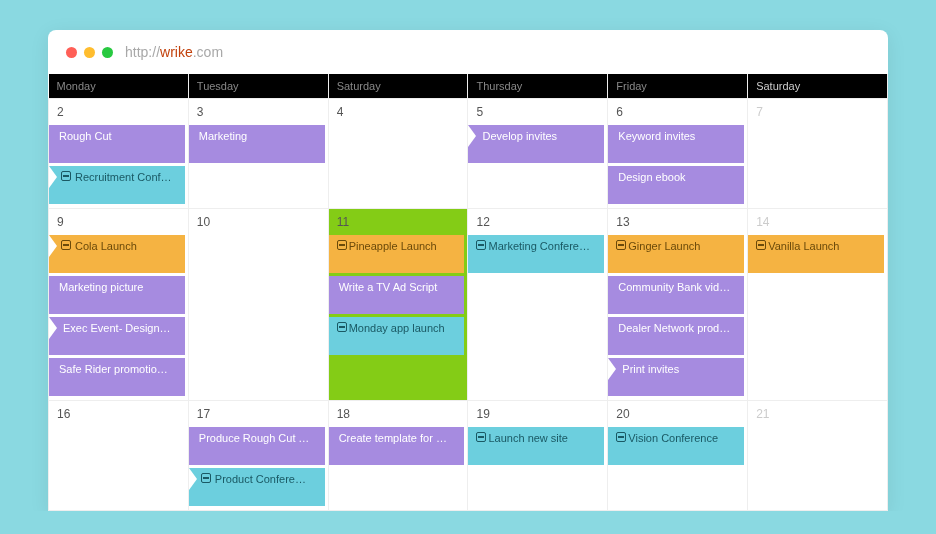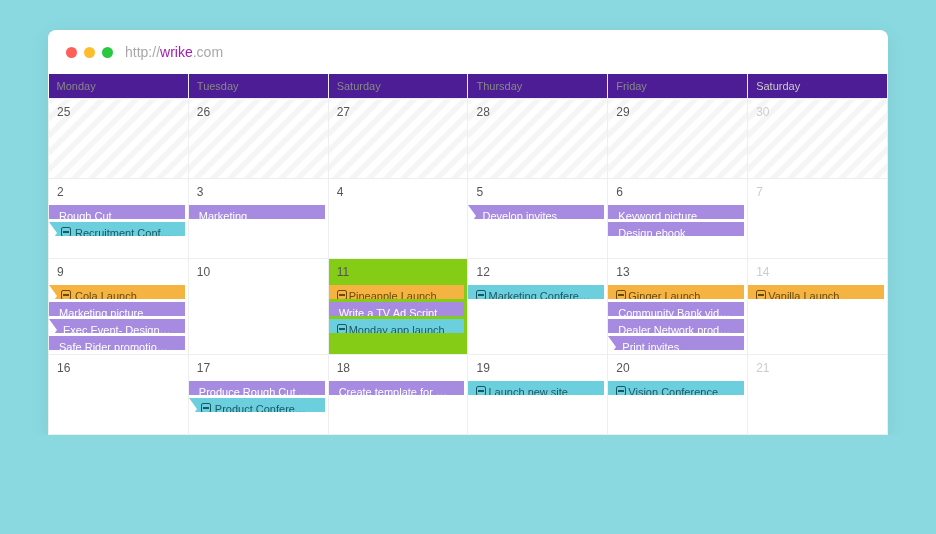--- a/index.html
+++ b/index.html
@@ -3,32 +3,32 @@
 <meta charset="utf-8">
 <style>
 *{box-sizing:border-box;margin:0;padding:0}
 body{background:#8ad9e1;font-family:-apple-system,BlinkMacSystemFont,"Segoe UI",Arial,sans-serif;padding:30px 48px 0 48px}
 .window{background:#fff;border-radius:8px 8px 0 0;box-shadow:0 4px 20px rgba(0,0,0,0.08);overflow:hidden}
 .titlebar{display:flex;align-items:center;padding:14px 18px;gap:12px}
 .dots{display:flex;gap:7px}
 .dot{width:11px;height:11px;border-radius:50%}
 .dot-r{background:#ff5f57}.dot-y{background:#ffbd2e}.dot-g{background:#28c940}
 .url{color:#a8a8a8;font-size:14px}
-.url b{color:#a21caf;font-weight:500}
+.url b{color:#c2410c;font-weight:500}
 .cal{width:100%;border-collapse:collapse;table-layout:fixed}
-.hdr-row{background:#4c1d95}
+.hdr-row{background:#000000}
 .hdr{padding:6px 8px;font-size:11px;color:#888;font-weight:400;text-align:left;border-right:1px solid #eee}
 .hdr.wkend{color:#ccc}
 .cell{border:1px solid #eee;vertical-align:top;position:relative;height:80px;padding:0}
 .cell.fade{background:repeating-linear-gradient(-45deg,#fff,#fff 6px,#f5f5f5 6px,#f5f5f5 12px)}
 .cell.sel{background:#84cc16}
 .daynum{position:absolute;top:6px;left:8px;font-size:12px;color:#555}
 .daynum.wkend{color:#ccc}
 .events{padding-top:26px;display:flex;flex-direction:column;gap:3px;padding-bottom:4px}
-.ev{position:relative;height:14px;line-height:22px;font-size:11px;color:#fff;padding-left:20px;padding-right:13px;white-space:nowrap;overflow:hidden;text-overflow:ellipsis;margin-right:3px}
+.ev{position:relative;height:38px;line-height:22px;font-size:11px;color:#fff;padding-left:20px;padding-right:13px;white-space:nowrap;overflow:hidden;text-overflow:ellipsis;margin-right:3px}
 .ev.arrow::before{content:"";position:absolute;left:0;top:0;border-top:11px solid transparent;border-bottom:11px solid transparent;border-left:8px solid #fff}
 .ev.noicon{padding-left:10px}
 .ev.purple{background:#a68be0;color:#3f2e6e}
 .ev.purple.noicon{color:#fff}
 .ev.cyan{background:#6ccfde;color:#1a5964}
 .ev.orange{background:#f5b342;color:#6b4a0a}
 .ev .ico{position:absolute;left:8px;top:5px;width:10px;height:10px;border:1.5px solid currentColor;border-radius:2px}
 .ev .ico::after{content:"";position:absolute;left:1px;right:1px;top:3px;height:1.5px;background:currentColor}
 .ev.arrow .ico{left:12px}
 .ev.arrow{padding-left:26px}
@@ -54,40 +54,20 @@
           <th class="hdr">Monday</th>
           <th class="hdr">Tuesday</th>
           <th class="hdr">Saturday</th>
           <th class="hdr">Thursday</th>
           <th class="hdr">Friday</th>
           <th class="hdr wkend">Saturday</th>
         </tr>
     </thead>
     <tbody id="cal-body">
         <tr>
-          <td class="cell fade">
-            <div class="daynum">25</div>
-          </td>
-          <td class="cell fade">
-            <div class="daynum">26</div>
-          </td>
-          <td class="cell fade">
-            <div class="daynum">27</div>
-          </td>
-          <td class="cell fade">
-            <div class="daynum">28</div>
-          </td>
-          <td class="cell fade">
-            <div class="daynum">29</div>
-          </td>
-          <td class="cell fade">
-            <div class="daynum wkend">30</div>
-          </td>
-        </tr>
-        <tr>
           <td class="cell">
             <div class="daynum">2</div>
             <div class="events">
               <div class="ev purple noicon"><span>Rough Cut</span></div>
               <div class="ev cyan arrow"><span class="ico"></span><span>Recruitment Conferen...</span></div>
             </div>
           </td>
           <td class="cell">
             <div class="daynum">3</div>
             <div class="events">
@@ -99,21 +79,21 @@
           </td>
           <td class="cell">
             <div class="daynum">5</div>
             <div class="events">
               <div class="ev purple arrow noicon"><span>Develop invites</span></div>
             </div>
           </td>
           <td class="cell">
             <div class="daynum">6</div>
             <div class="events">
-              <div class="ev purple noicon"><span>Keyword picture</span></div>
+              <div class="ev purple noicon"><span>Keyword invites</span></div>
               <div class="ev purple noicon"><span>Design ebook</span></div>
             </div>
           </td>
           <td class="cell">
             <div class="daynum wkend">7</div>
           </td>
         </tr>
         <tr>
           <td class="cell">
             <div class="daynum">9</div>

